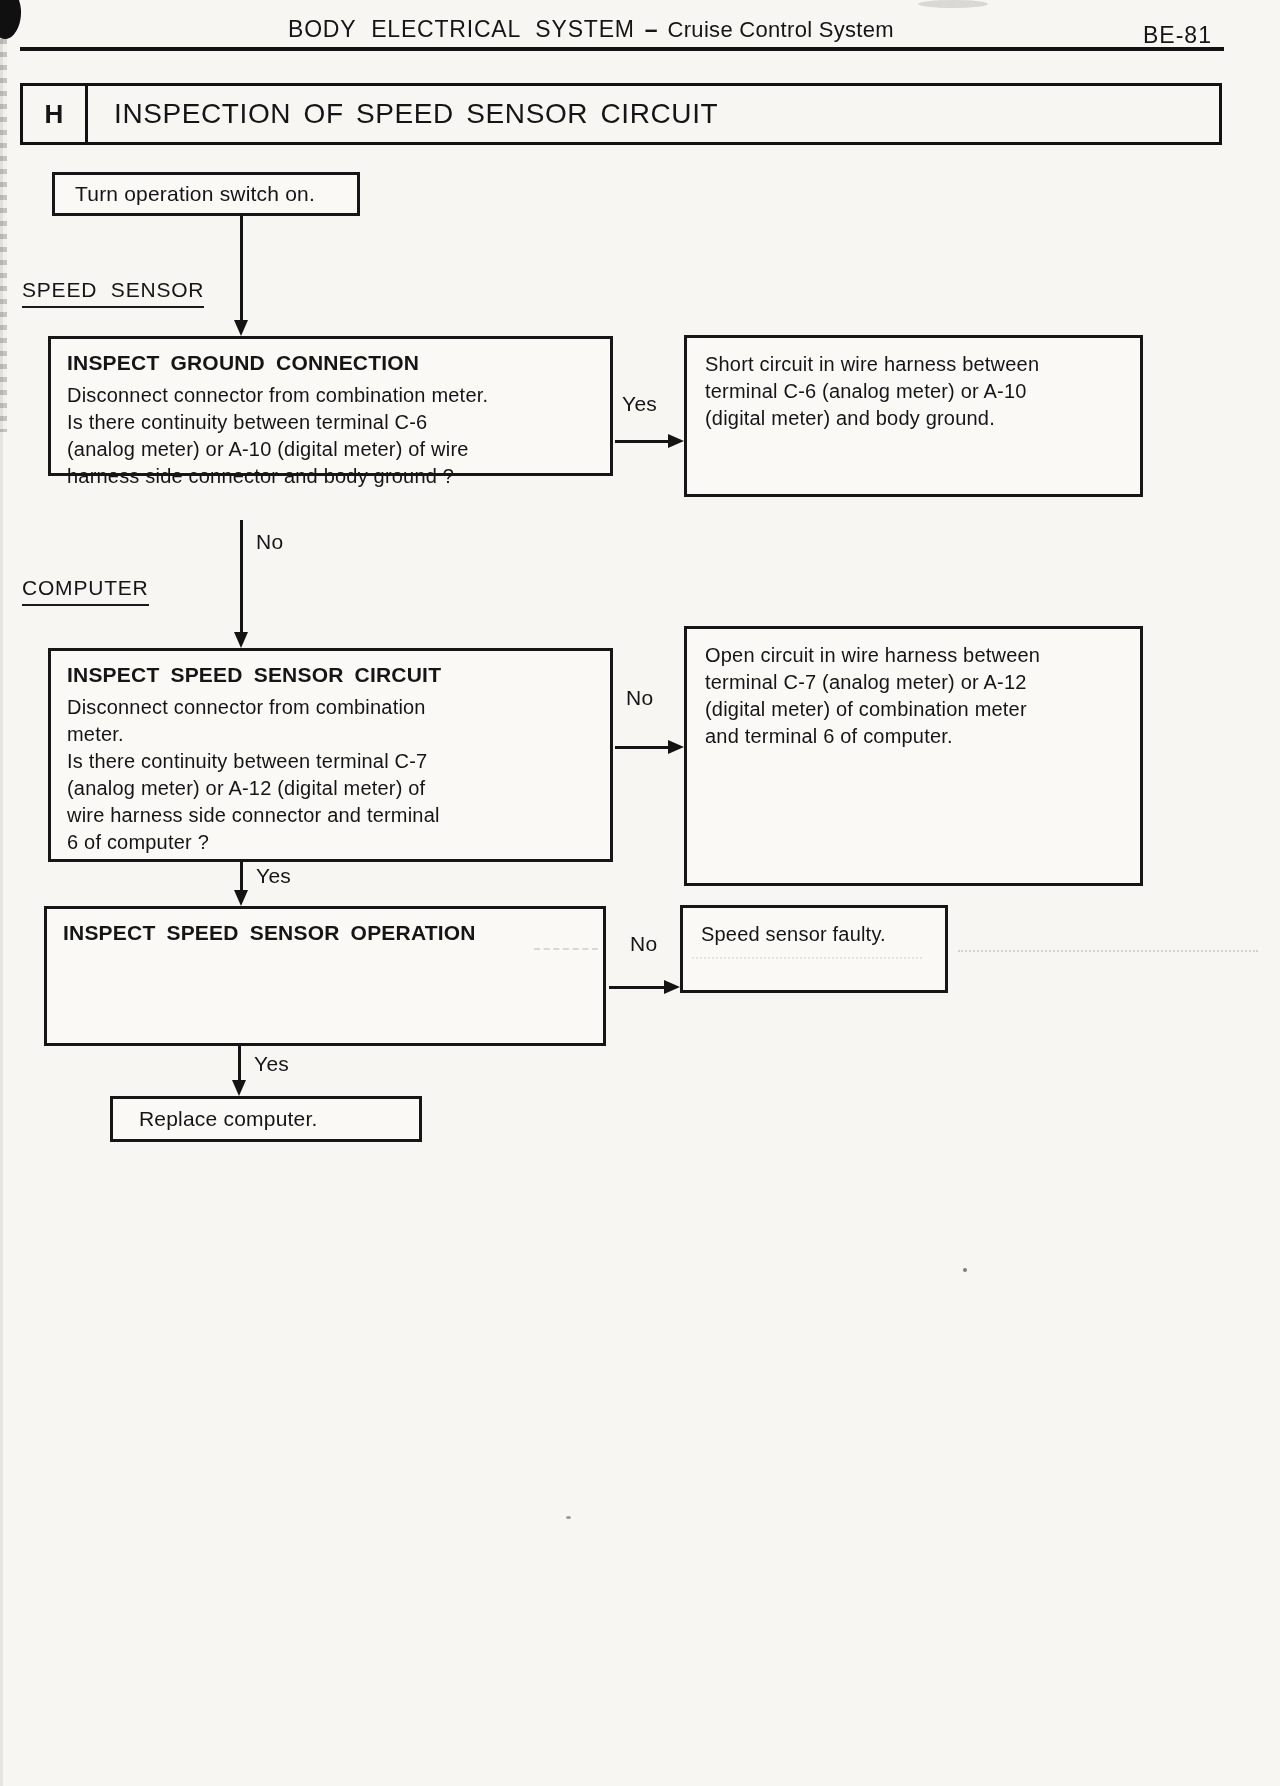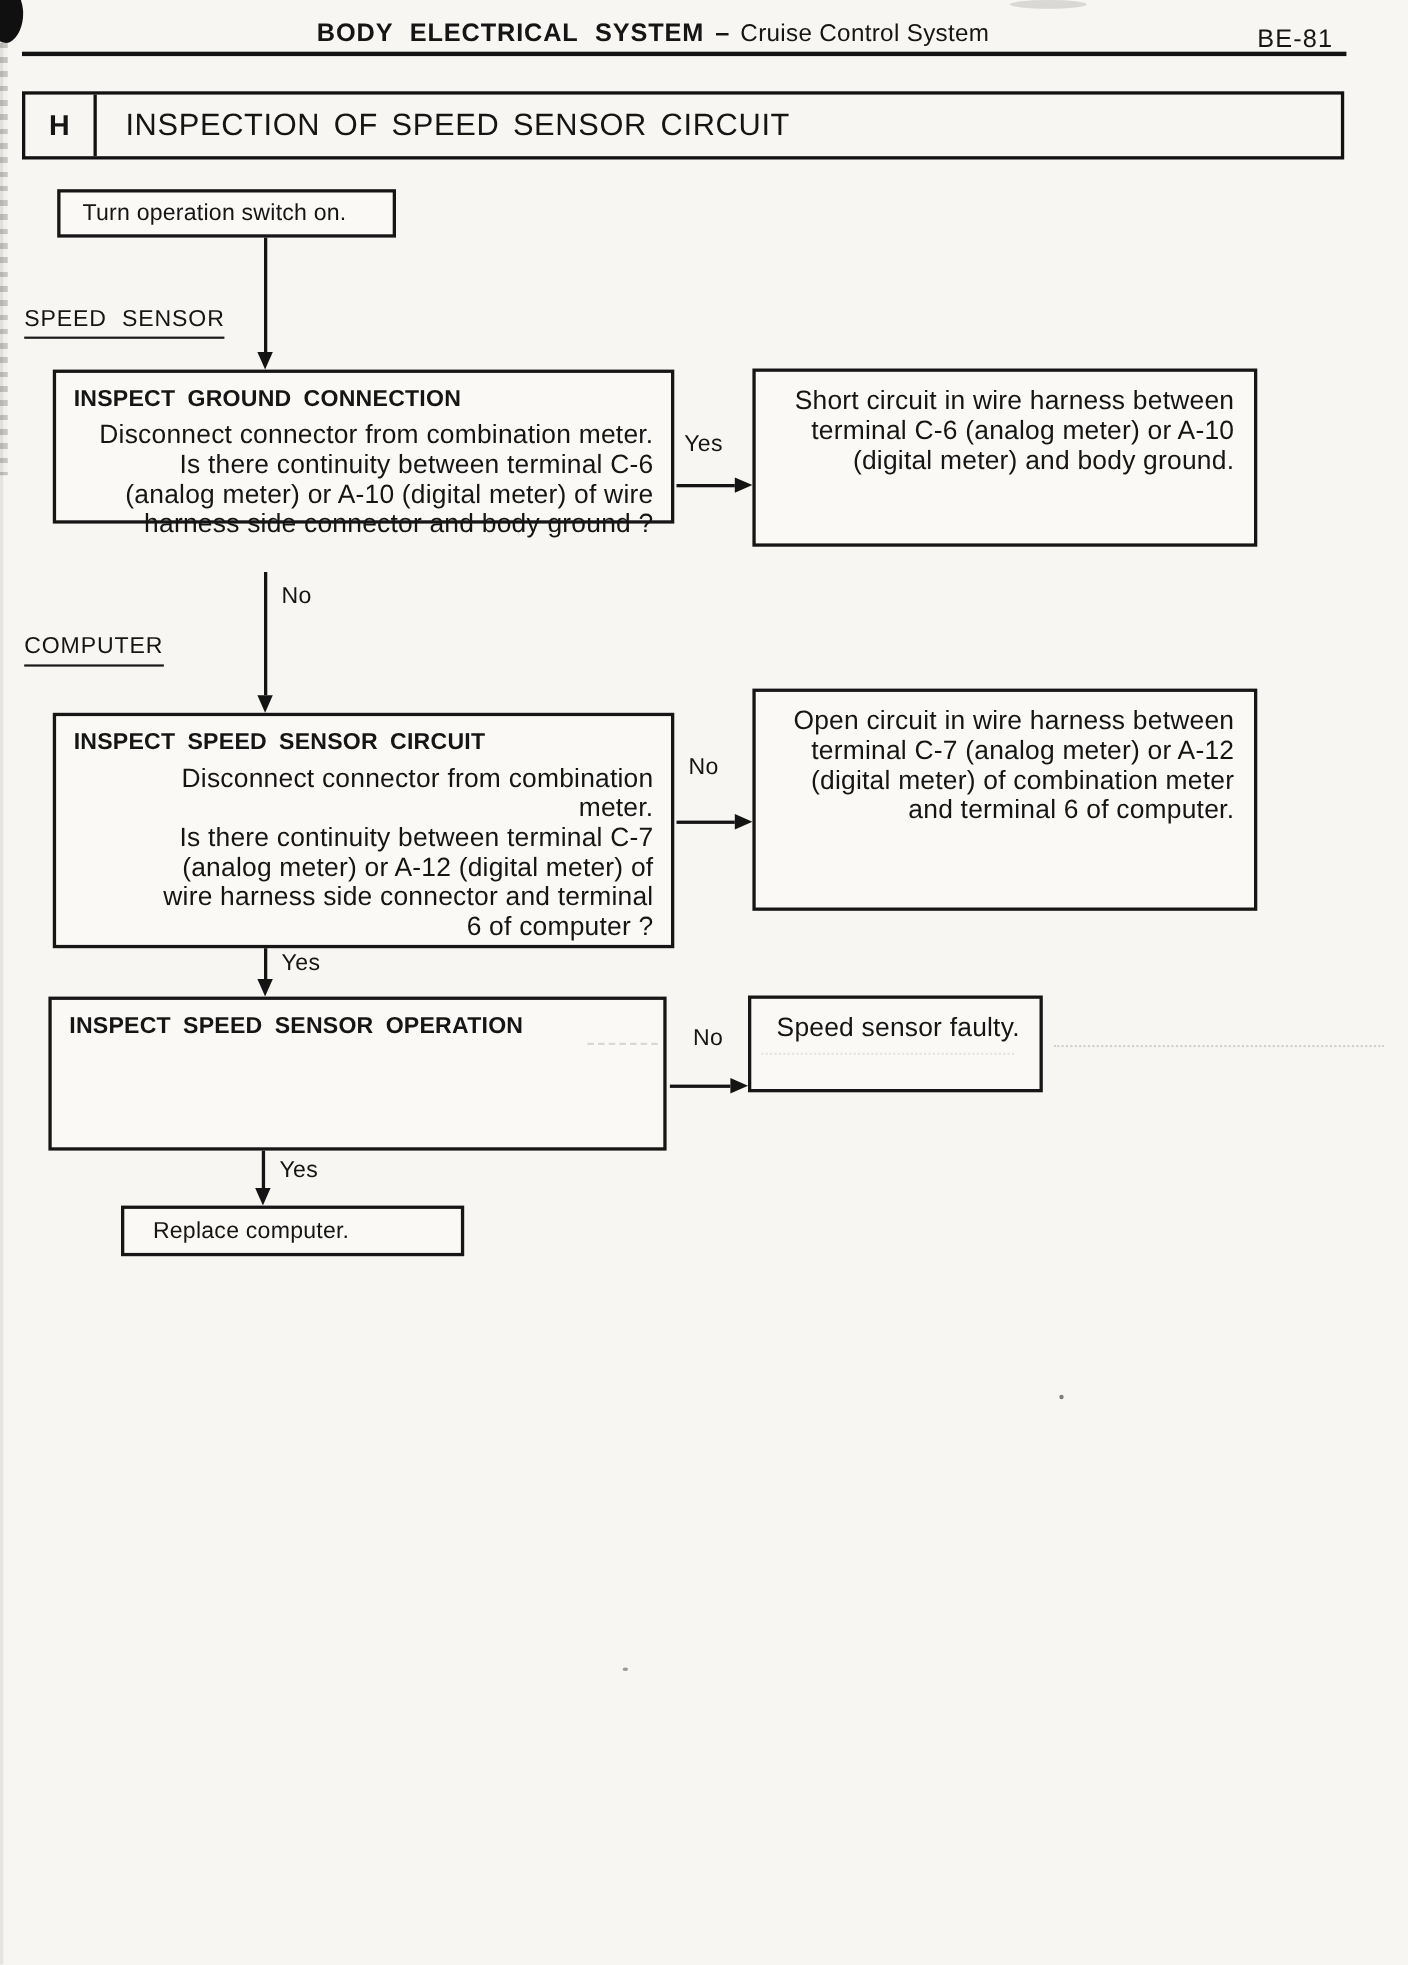--- a/index.html
+++ b/index.html
@@ -21,48 +21,48 @@
   .scan-edge-soft{left:0;top:0;width:3px;height:1786px;background:rgba(0,0,0,.07);}
   .scan-smudge-top{left:918px;top:0;width:70px;height:8px;background:rgba(0,0,0,.12);border-radius:50%;}
   .scan-dash-a{left:534px;top:948px;width:64px;border-top:2px dashed rgba(0,0,0,.20);}
   .scan-dash-b{left:692px;top:957px;width:230px;border-top:2px dotted rgba(0,0,0,.13);}
   .scan-dash-c{left:958px;top:950px;width:300px;border-top:2px dotted rgba(0,0,0,.15);}
   .speck1{left:963px;top:1268px;width:4px;height:4px;background:#7d7d7d;border-radius:50%;}
   .speck2{left:566px;top:1516px;width:5px;height:3px;background:#9a9a9a;border-radius:50%;}
 
   
   .hdr-text{left:288px;top:16px;font-size:23px;white-space:nowrap;}
-  .hdr-section{font-weight:bold;letter-spacing:.8px;word-spacing:8px;}
+  .hdr-section{font-weight:normal;letter-spacing:.8px;word-spacing:8px;}
   .hdr-sep{font-weight:bold;padding:0 10px;}
   .hdr-sub{font-size:22px;letter-spacing:.3px;}
   .page-num{left:1143px;top:22px;font-size:23px;font-weight:normal;letter-spacing:1px;text-align:right;}
   .hdr-rule{left:20px;top:47px;width:1204px;height:4px;background:#121212;}
 
   
   .title-box{left:20px;top:83px;width:1202px;height:62px;border:3px solid #121212;
     display:flex;align-items:stretch;box-sizing:border-box;}
   .title-index{width:62px;border-right:3px solid #121212;display:flex;
     align-items:center;justify-content:center;font-size:26px;font-weight:bold;}
   .title-text{flex:1;display:flex;align-items:center;padding-left:26px;
     font-size:28px;font-weight:normal;letter-spacing:.6px;word-spacing:4px;}
 
   
   .fbox{border:3px solid #161616;box-sizing:border-box;background:rgba(255,255,255,.35);}
   .flow-title{font-weight:bold;font-size:21px;word-spacing:5px;letter-spacing:.2px;line-height:27px;margin-bottom:6px;}
-  .flow-body{font-size:24px;line-height:27px;letter-spacing:.2px;white-space:pre-line;text-align:right;}
+  .flow-body{font-size:20px;line-height:27px;letter-spacing:.2px;white-space:pre-line;}
   .pad{padding:10px 16px;}
   .box-start{left:52px;top:172px;width:308px;height:44px;
     display:flex;align-items:center;padding-left:20px;font-size:21px;letter-spacing:.2px;}
   .box-step1{left:48px;top:336px;width:565px;height:140px;}
   .box-step2{left:48px;top:648px;width:565px;height:214px;}
   .box-step3{left:44px;top:906px;width:562px;height:140px;}
   .box-end{left:110px;top:1096px;width:312px;height:46px;
     display:flex;align-items:center;padding-left:26px;font-size:21px;letter-spacing:.2px;}
   .box-result1{left:684px;top:335px;width:459px;height:162px;}
-  .box-result2{left:684px;top:626px;width:459px;height:202px;}
+  .box-result2{left:684px;top:626px;width:459px;height:260px;}
   .box-result3{left:680px;top:905px;width:268px;height:88px;}
   .rpad{padding:13px 18px;}
 
   
   .sec-label{font-size:21px;letter-spacing:.8px;word-spacing:7px;
     border-bottom:2.5px solid #1a1a1a;padding-bottom:4px;}
   .sec-speed{left:22px;top:278px;}
   .sec-computer{left:22px;top:576px;}
 
   

